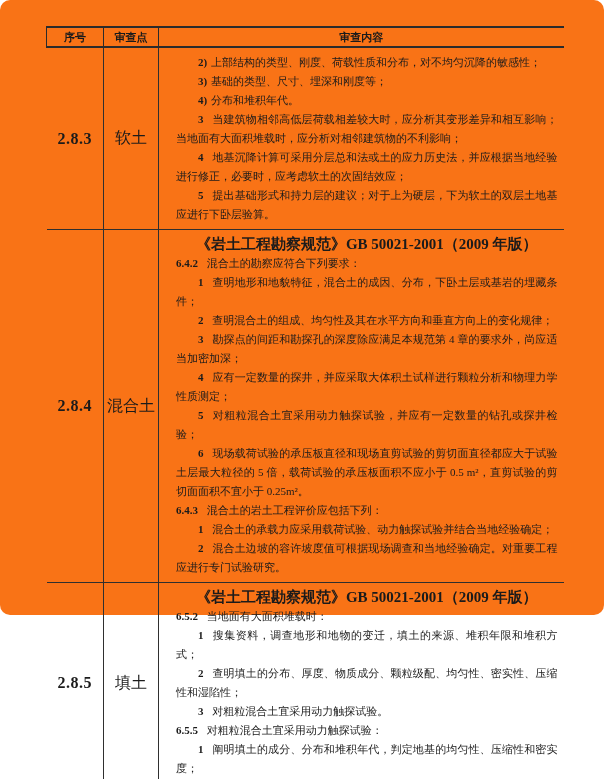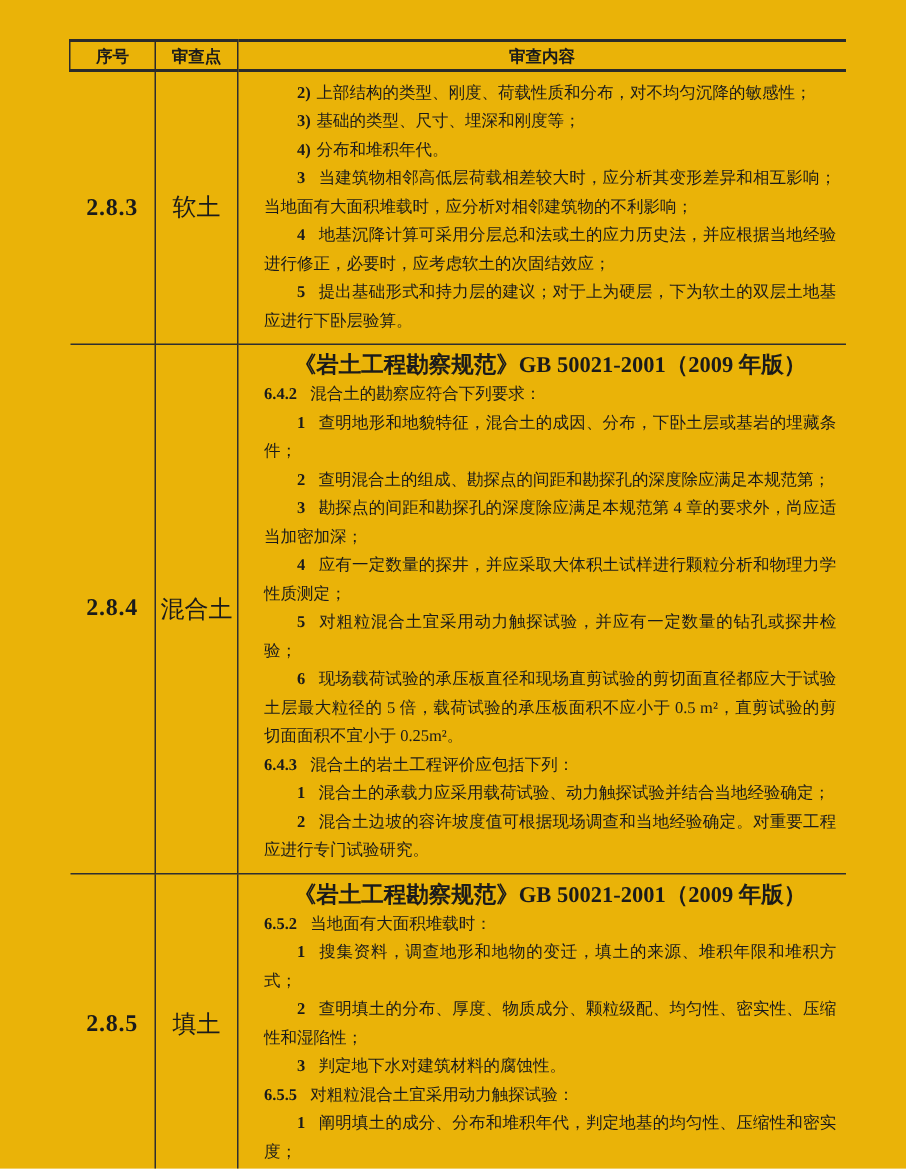--- a/index.html
+++ b/index.html
@@ -3,21 +3,21 @@
 <meta charset="utf-8">
 <style>
   html, body { margin:0; padding:0; }
   body {
     width:604px; height:779px;
     background:#ffffff;
     font-family:"Liberation Serif","DejaVu Serif",serif;
     color:#1b1b1b;
     overflow:hidden;
   }
-  .sheet { position:relative; width:604px; height:779px; background:#eab308; }
+  .sheet { position:relative; width:604px; height:615px; background:#f97316;border-radius:10px; }
 
   table.review-table {
     position:absolute; left:46px; top:26px;
     width:517px;
     border-collapse:collapse;
     table-layout:fixed;
   }
   col.c-id   { width:57px; }
   col.c-pt   { width:55px; }
   col.c-body { width:405px; }
@@ -107,40 +107,40 @@
         </td>
       </tr>
 
       <tr style="height:331px;">
         <td class="idcell">2.8.4</td>
         <td class="ptcell">混合土</td>
         <td class="content">
           <p class="para-title">《岩土工程勘察规范》GB 50021-2001（2009 年版）</p>
           <p class="para-section"><span class="num">6.4.2</span><span>混合土的勘察应符合下列要求：</span></p>
           <p class="para-item"><span class="num">1</span><span>查明地形和地貌特征，混合土的成因、分布，下卧土层或基岩的埋藏条件；</span></p>
-          <p class="para-item"><span class="num">2</span><span>查明混合土的组成、勘探点的间距和勘探孔的深度除应满足本规范第；</span></p>
+          <p class="para-item"><span class="num">2</span><span>查明混合土的组成、均匀性及其在水平方向和垂直方向上的变化规律；</span></p>
           <p class="para-item"><span class="num">3</span><span>勘探点的间距和勘探孔的深度除应满足本规范第 4 章的要求外，尚应适当加密加深；</span></p>
           <p class="para-item"><span class="num">4</span><span>应有一定数量的探井，并应采取大体积土试样进行颗粒分析和物理力学性质测定；</span></p>
           <p class="para-item"><span class="num">5</span><span>对粗粒混合土宜采用动力触探试验，并应有一定数量的钻孔或探井检验；</span></p>
           <p class="para-item"><span class="num">6</span><span>现场载荷试验的承压板直径和现场直剪试验的剪切面直径都应大于试验土层最大粒径的 5 倍，载荷试验的承压板面积不应小于 0.5 m²，直剪试验的剪切面面积不宜小于 0.25m²。</span></p>
           <p class="para-section"><span class="num">6.4.3</span><span>混合土的岩土工程评价应包括下列：</span></p>
           <p class="para-item"><span class="num">1</span><span>混合土的承载力应采用载荷试验、动力触探试验并结合当地经验确定；</span></p>
           <p class="para-item"><span class="num">2</span><span>混合土边坡的容许坡度值可根据现场调查和当地经验确定。对重要工程应进行专门试验研究。</span></p>
         </td>
       </tr>
 
       <tr style="height:181px;">
         <td class="idcell">2.8.5</td>
         <td class="ptcell">填土</td>
         <td class="content">
           <p class="para-title">《岩土工程勘察规范》GB 50021-2001（2009 年版）</p>
           <p class="para-section"><span class="num">6.5.2</span><span>当地面有大面积堆载时：</span></p>
           <p class="para-item"><span class="num">1</span><span>搜集资料，调查地形和地物的变迁，填土的来源、堆积年限和堆积方式；</span></p>
           <p class="para-item"><span class="num">2</span><span>查明填土的分布、厚度、物质成分、颗粒级配、均匀性、密实性、压缩性和湿陷性；</span></p>
-          <p class="para-item"><span class="num">3</span><span>判定地下水对建筑材料的腐蚀性。</span></p>
+          <p class="para-item"><span class="num">3</span><span>对粗粒混合土宜采用动力触探试验。</span></p>
           <p class="para-section"><span class="num">6.5.5</span><span>对粗粒混合土宜采用动力触探试验：</span></p>
           <p class="para-item"><span class="num">1</span><span>阐明填土的成分、分布和堆积年代，判定地基的均匀性、压缩性和密实度；</span></p>
         </td>
       </tr>
 
     </tbody>
   </table>
 
 </div>
 

